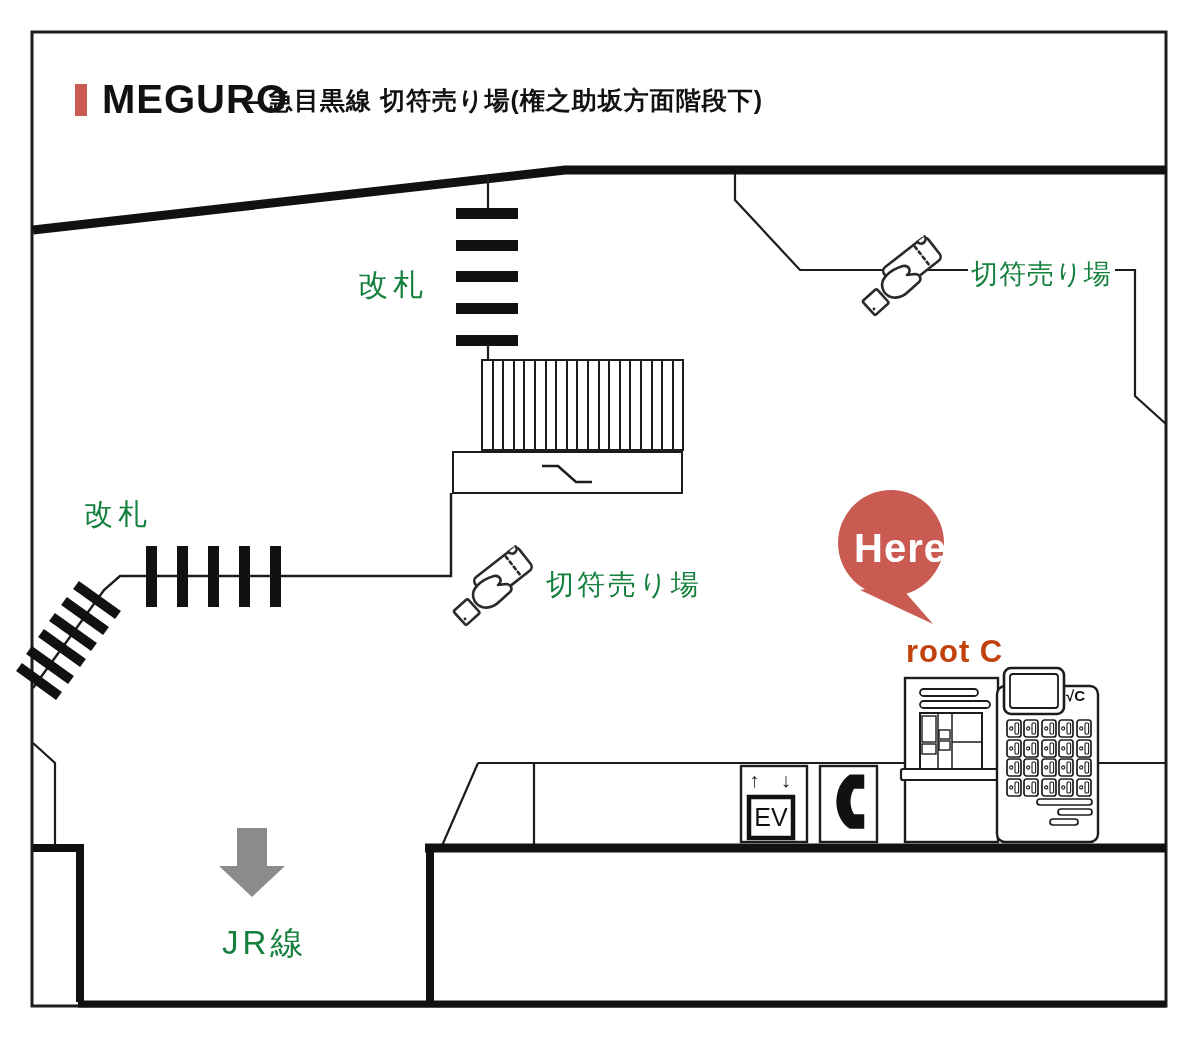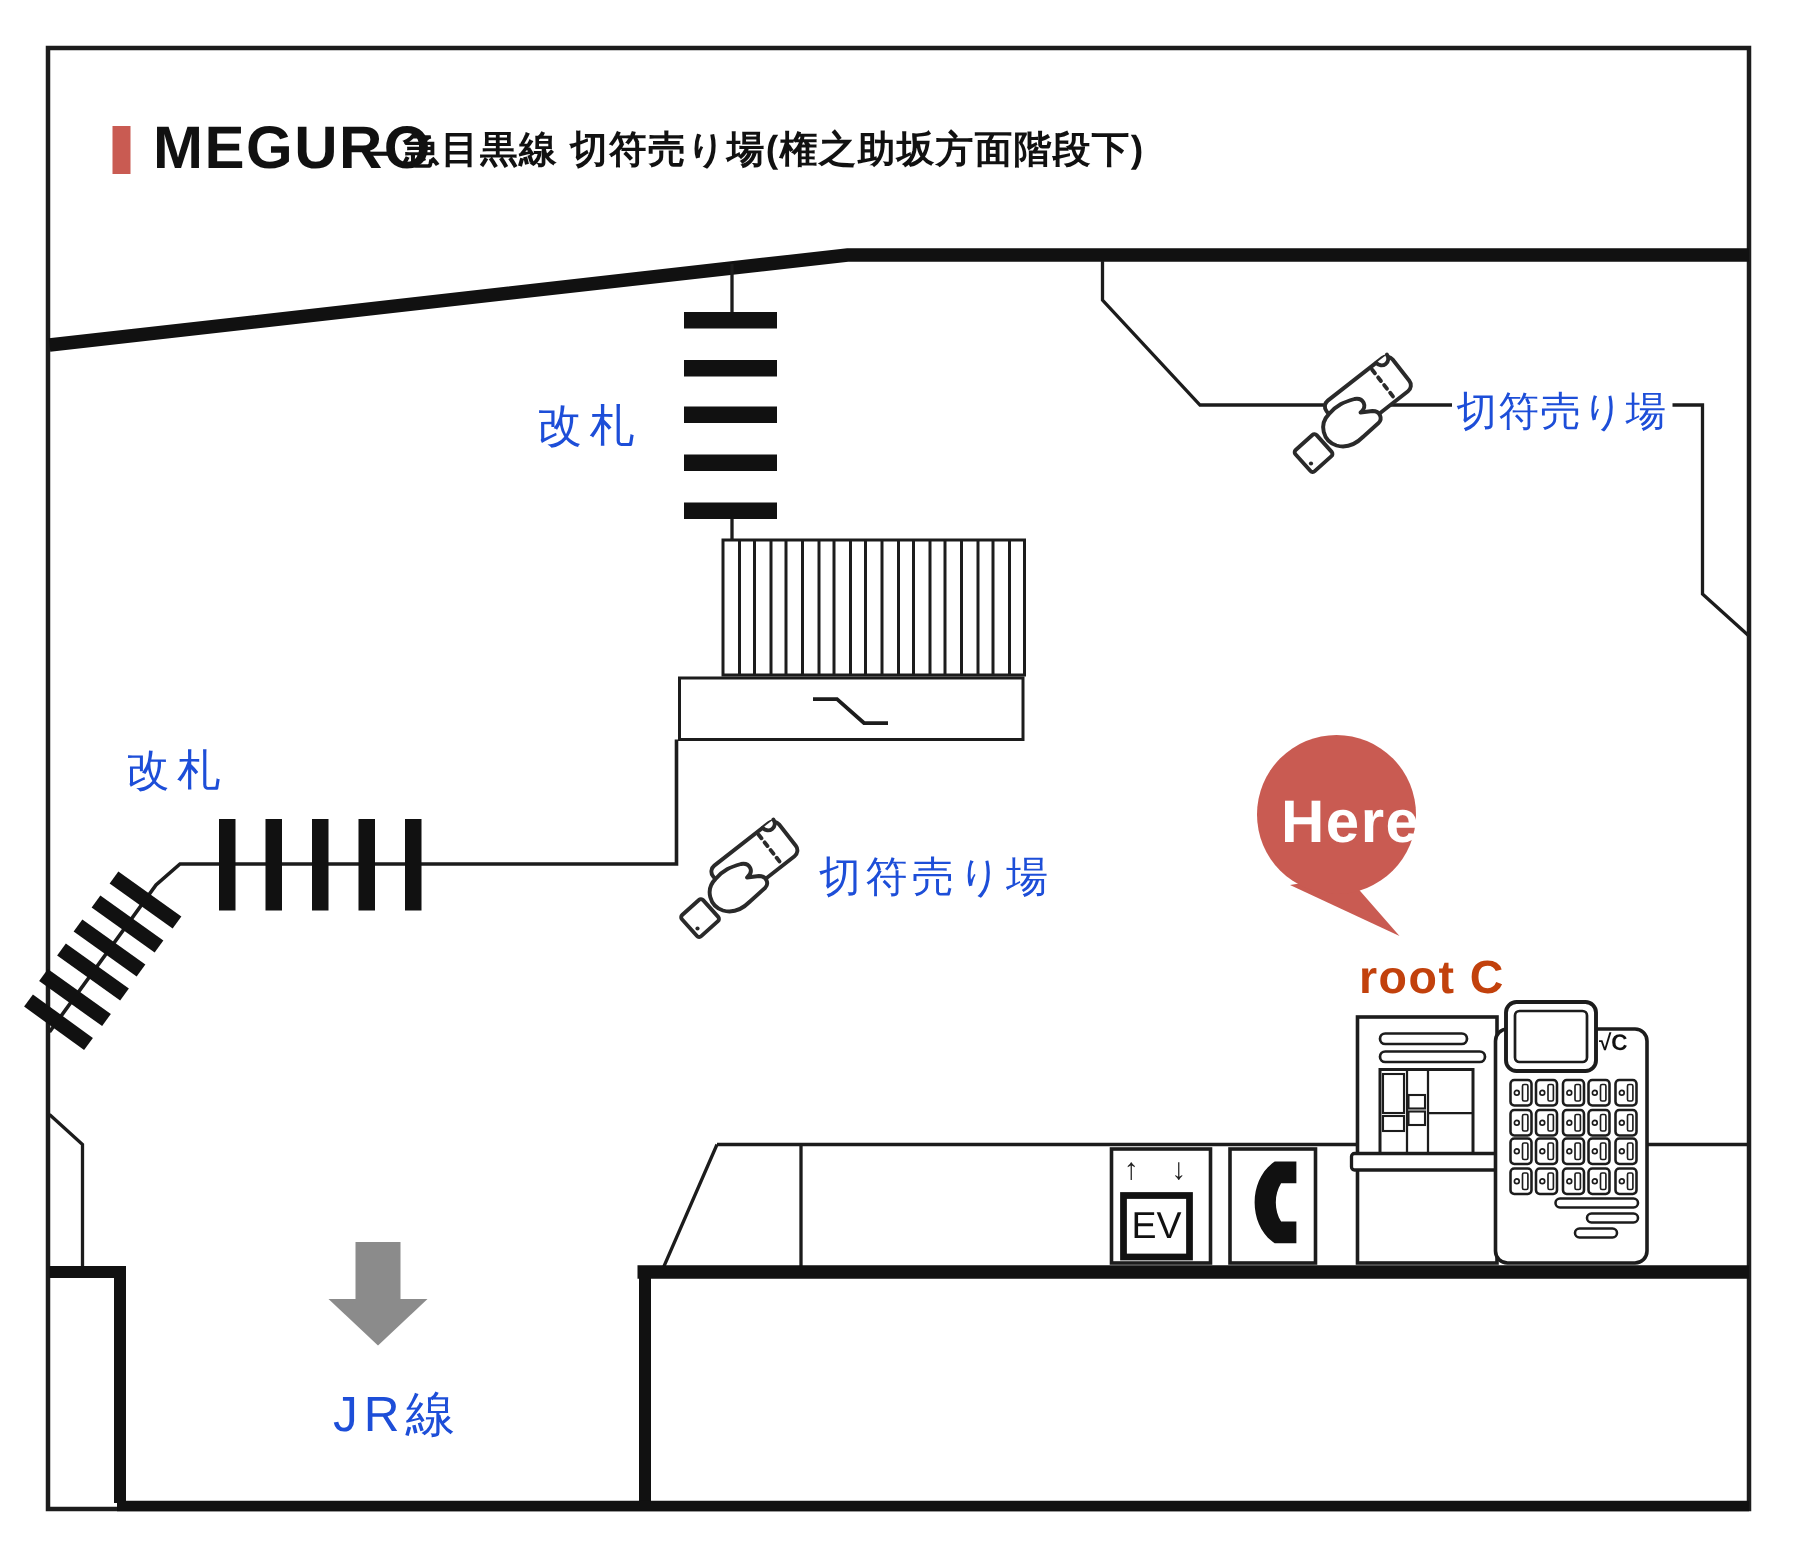--- a/index.html
+++ b/index.html
@@ -1,20 +1,20 @@
 <!DOCTYPE html>
 <html><head>
 <meta charset="utf-8">
 <style>
   html,body{margin:0;padding:0;background:#fff;}
   #stage{position:relative;width:1200px;height:1038px;background:#fff;overflow:hidden;
          font-family:"Liberation Sans","DejaVu Sans",sans-serif;color:#1c1c1c;}
   #plan-svg{position:absolute;left:0;top:0;}
   .lbl{position:absolute;line-height:1;white-space:nowrap;}
-  .jp{color:#1d4ed8;font-weight:500;}
+  .jp{color:#15803d;font-weight:500;}
   .lbl-gate-top{left:358px;top:270px;font-size:30px;letter-spacing:5px;}
   .lbl-gate-left{left:84px;top:500px;font-size:29px;letter-spacing:5px;}
   .lbl-ticket-top{left:968px;top:261px;font-size:27px;letter-spacing:1px;background:#fff;padding:0 3px;}
   .lbl-ticket-center{left:546px;top:571px;font-size:28px;letter-spacing:3px;}
   .lbl-here{left:838px;top:528px;width:106px;text-align:center;font-size:40px;font-weight:700;
             color:#fff;letter-spacing:1px;margin-left:16px;}
   .lbl-rootc{left:906px;top:636px;font-size:31px;font-weight:700;color:#c2410c;letter-spacing:1px;}
   .lbl-jr{left:222px;top:926px;font-size:33px;letter-spacing:4px;}
   .lbl-ev-arrows{left:747px;top:770px;width:54px;text-align:center;font-size:20px;color:#222;
                  letter-spacing:8px;font-weight:400;}

